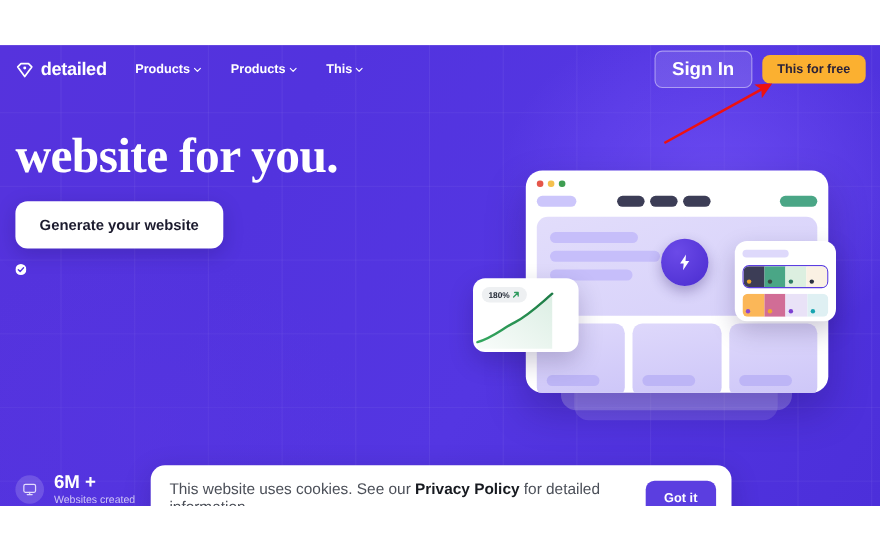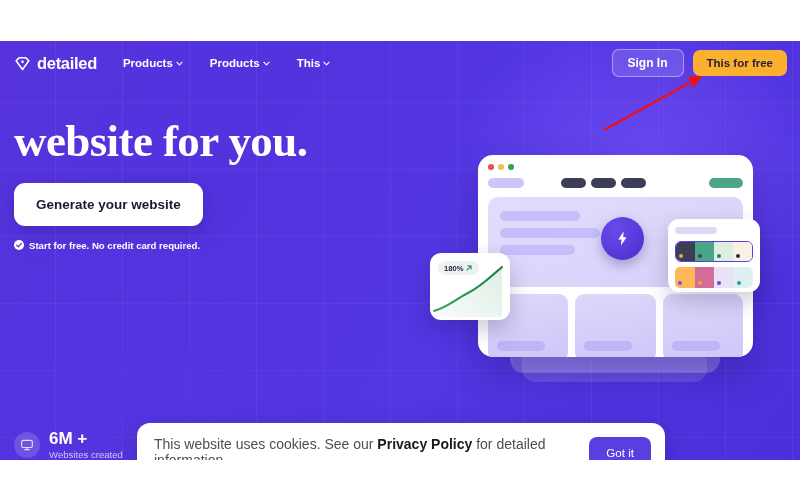--- a/index.html
+++ b/index.html
@@ -49,21 +49,21 @@
     color: #fff; font-size: 16.5px; font-weight: 700; letter-spacing: -.3px;
   }
   .nav-links { display: flex; align-items: center; gap: 27px; margin-left: 26px; }
   .nav-link {
     color: #fff; font-size: 11.5px; font-weight: 600;
     display: flex; align-items: center; gap: 3px; cursor: pointer; white-space: nowrap;
   }
   .chev { width: 7px; height: 7px; display:block; }
   .nav-right { margin-left: auto; display: flex; align-items: center; gap: 9px; margin-right: 13px; }
   .btn-signin {
-    color: #fff; font-size: 12px; font-weight: 700;
+    color: #fff; font-size: 17px; font-weight: 700;
     padding: 6px 15px; border-radius: 7px;
     background: rgba(255,255,255,.13);
     border: 1px solid rgba(255,255,255,.42);
     cursor: pointer; white-space: nowrap; text-align: right;
   }
   .btn-start {
     color: #2b2238; font-size: 11.5px; font-weight: 700;
     padding: 7px 14px; border-radius: 7px;
     background: #fbb030; border: none; cursor: pointer; white-space: nowrap;
   }
@@ -141,21 +141,21 @@
     background: linear-gradient(170deg,#ded8fb,#cdc6f8);
     position:relative;
   }
   .card3 .pill {
     position:absolute; left: 9px; bottom: 10px; width: 48px; height: 10px;
     border-radius:6px; background:#bdb5f6;
   }
 
   
   .chart-card {
-    position:absolute; left: 0px; top: 142px; width: 80px; height: 67px;
+    position:absolute; left: 0px; top: 142px; width: 96px; height: 67px;
     background:#fff; border-radius: 11px; box-shadow: 0 9px 22px rgba(25,8,70,.22);
     overflow:hidden;
   }
   .chart-badge {
     position:absolute; left: 8px; top: 8px; display:flex; align-items:center; gap:2px;
     background:#eef0f2; border-radius: 9px; padding: 2.5px 6px;
   }
   .chart-badge span { font-size: 7.6px; font-weight: 800; color:#1d2430; }
   .chart-svg { position:absolute; left:0; top:0; }
 
@@ -173,21 +173,21 @@
 
   
   .cookie {
     position:absolute; left: 137px; top: 382px; width: 528px; height: 58px;
     background:#fff; border-radius: 13px; box-shadow: 0 7px 26px rgba(20,6,62,.2);
     display:flex; align-items:center; padding: 0 14px 0 17px; z-index: 60;
   }
   .cookie-txt { color:#4b4f58; font-size: 14px; flex: 1; }
   .cookie-txt b { color:#171a20; font-weight: 700; }
   .btn-gotit {
-    background:#5b3ee0; color:#fff; font-size: 11.6px; font-weight: 400;
+    background:#5b3ee0; color:#fff; font-size: 11.6px; font-weight: 700;
     padding: 9px 17px; border-radius: 8px; border:none; cursor:pointer; white-space:nowrap;
   }
 
   
   .annot { position:absolute; left:0; top:0; width:800px; height:500px; z-index: 90; pointer-events:none; }
 </style>
 </head>
 <body>
 
 <div id="stage">
@@ -236,21 +236,20 @@
     <div class="hero">
       <h1>
         <span class="l2">website for you.</span>
       </h1>
       <button class="btn-generate">Generate your website</button>
       <div class="note">
         <svg class="check" viewBox="0 0 12 12">
           <circle cx="6" cy="6" r="6" fill="#fff"></circle>
           <path d="M3.2 6.2 L5.2 8.1 L8.9 4.1" fill="none" stroke="#5233de" stroke-width="1.5" stroke-linecap="round" stroke-linejoin="round"></path>
         </svg>
-        <span class="note-txt">Start for free. No credit card required.</span>
       </div>
     </div>
 
     <div class="stat">
       <div class="stat-ic">
         <svg width="14" height="14" viewBox="0 0 20 20">
           <rect x="2.4" y="3.4" width="15.2" height="10.2" rx="2" fill="none" stroke="#e3dcfc" stroke-width="1.6"></rect>
           <path d="M10 13.6 V16.4 M6.8 16.6 H13.2" stroke="#e3dcfc" stroke-width="1.6" stroke-linecap="round"></path>
         </svg>
       </div>

